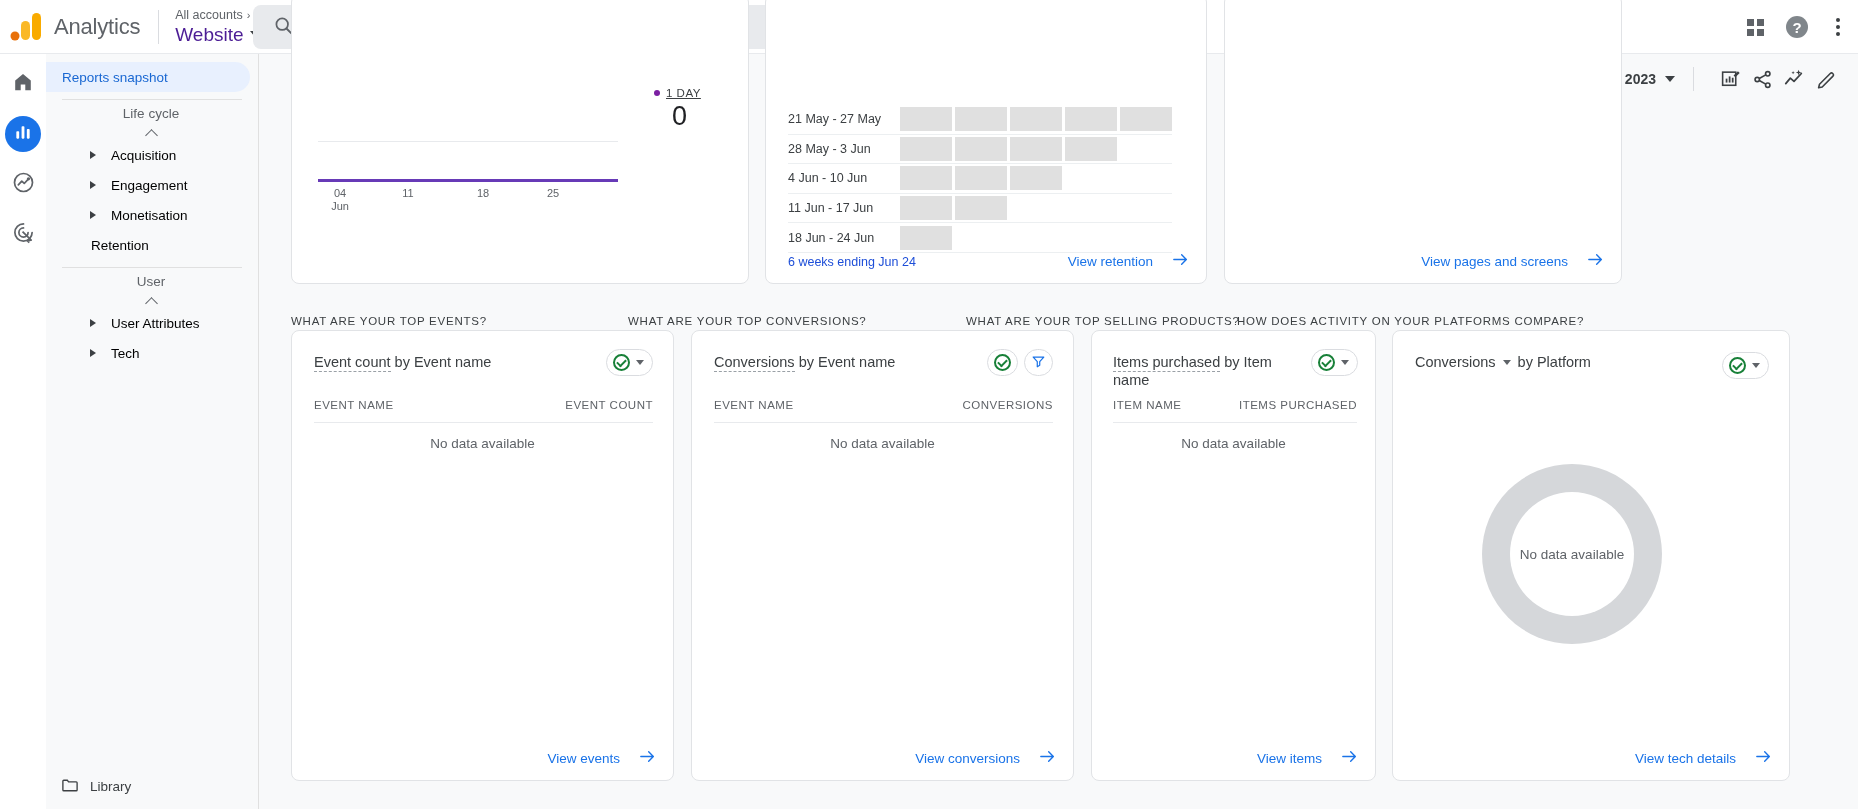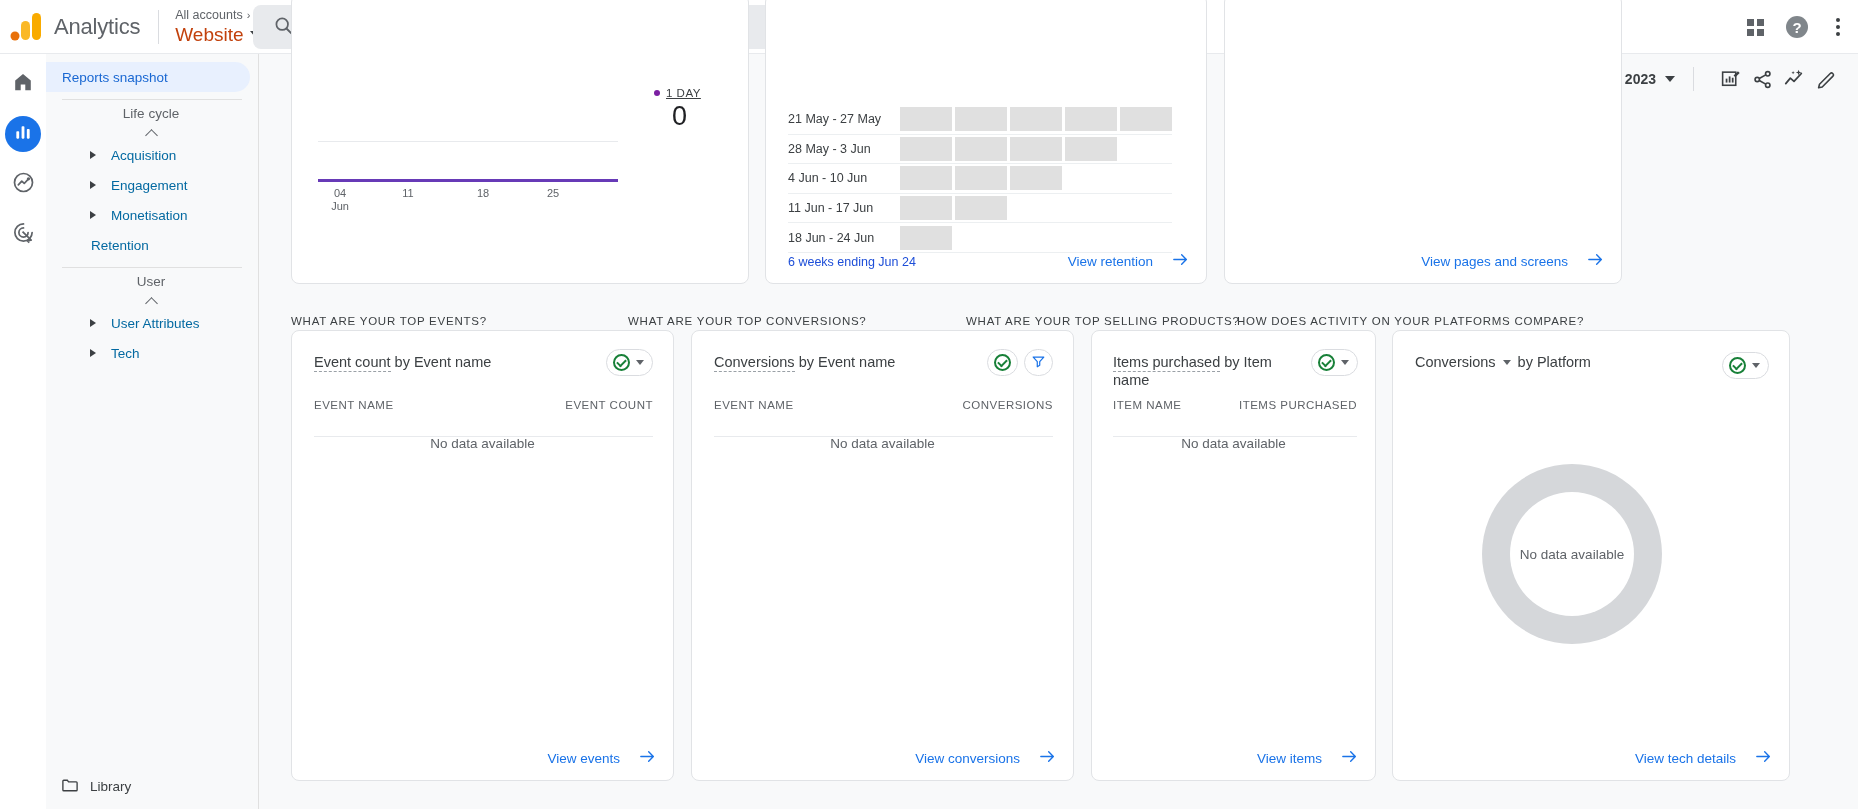--- a/index.html
+++ b/index.html
@@ -24,21 +24,21 @@
   .brand-divider {
     width: 1px; height: 34px; background: #dadce0; margin: 0 16px 0 18px;
   }
   .acct-block { display: flex; flex-direction: column; justify-content: center; min-width: 110px; }
   .acct-crumb {
     font-size: 12.5px; color: #5f6368; white-space: nowrap;
     display: flex; align-items: center; gap: 4px; line-height: 15px;
   }
   .crumb-sep { font-size: 11px; color: #5f6368; }
   .acct-prop {
-    font-size: 19px; color: #c2410c; white-space: nowrap;
+    font-size: 19px; color: #4c1d95; white-space: nowrap;
     display: flex; align-items: center; gap: 6px; line-height: 23px;
   }
   .caret-dn {
     width: 0; height: 0; border-left: 5px solid transparent;
     border-right: 5px solid transparent; border-top: 6px solid #3c4043;
     display: inline-block;
   }
   .searchwrap {
     position: absolute; left: 253px; top: 5px; width: 538px; height: 44px;
     background: #e8eaed; border-radius: 8px; display: flex; align-items: center;
@@ -83,21 +83,21 @@
     padding-top: 8px; overflow: hidden;
   }
   .nav-item {
     height: 30px; display: flex; align-items: center; font-size: 13.5px;
     color: #3c4043; padding-left: 16px; border-radius: 0 15px 15px 0;
     margin-right: 8px; white-space: nowrap;
   }
   .nav-item.active { background: #e8f0fe; color: #1967d2; }
   .nav-expand {
     height: 30px; display: flex; align-items: center; font-size: 13.5px;
-    color: #0369a1; padding-left: 10px; gap: 9px; white-space: nowrap;
+    color: #000000; padding-left: 10px; gap: 9px; white-space: nowrap;
   }
   .tri {
     width: 0; height: 0; border-top: 4.5px solid transparent;
     border-bottom: 4.5px solid transparent; border-left: 6px solid #3c4043;
     flex: none; margin-left: 34px;
   }
   .nav-expand .lbl { margin-left: -29px; padding-left: 35px; }
   .section-hdr {
     display: flex; align-items: center; justify-content: space-between;
     padding: 0 18px 0 16px; height: 34px; font-size: 13.5px; color: #5f6368; flex-direction: column;
@@ -171,21 +171,21 @@
     content: ""; width: 7px; height: 4px; border-left: 2px solid #188038;
     border-bottom: 2px solid #188038; transform: rotate(-45deg); margin-top: -2px;
   }
   .caret-sm {
     width: 0; height: 0; border-left: 4.5px solid transparent;
     border-right: 4.5px solid transparent; border-top: 5px solid #5f6368;
   }
   .col-hdr {
     font-size: 11.5px; color: #5f6368; letter-spacing: 0.5px;
     text-transform: uppercase; border-bottom: 1px solid #e8eaed;
-    padding-bottom: 25px; display: flex; justify-content: space-between;
+    padding-bottom: 11px; display: flex; justify-content: space-between;
   }
   .nodata { font-size: 13.5px; color: #5f6368; text-align: center; }
   .card-link {
     position: absolute; bottom: 14px; right: 18px; display: flex;
     align-items: flex-end; gap: 20px; font-size: 13.5px; color: #1a73e8;
     white-space: nowrap;
   }
   .sect-label {
     position: absolute; font-size: 11.5px; color: #3c4043;
     letter-spacing: 0.75px; text-transform: uppercase;

